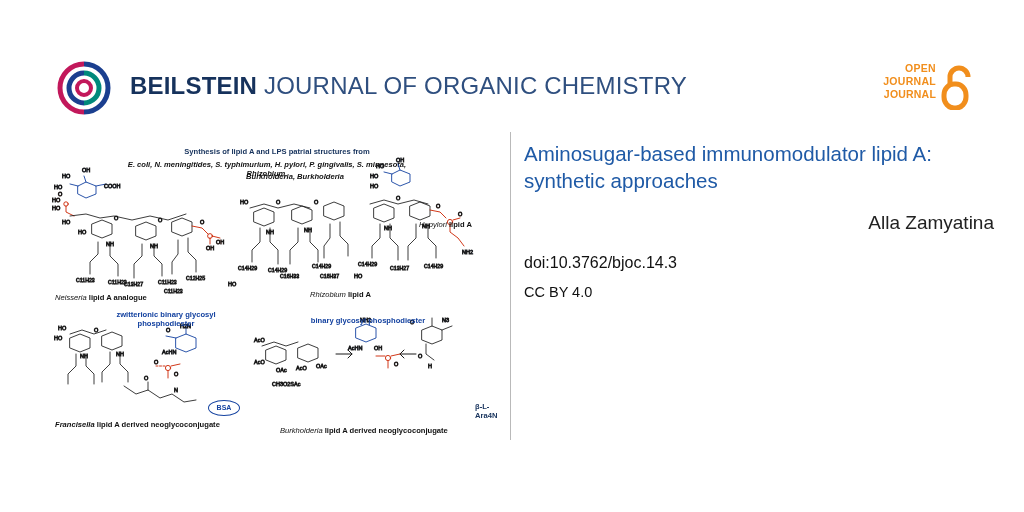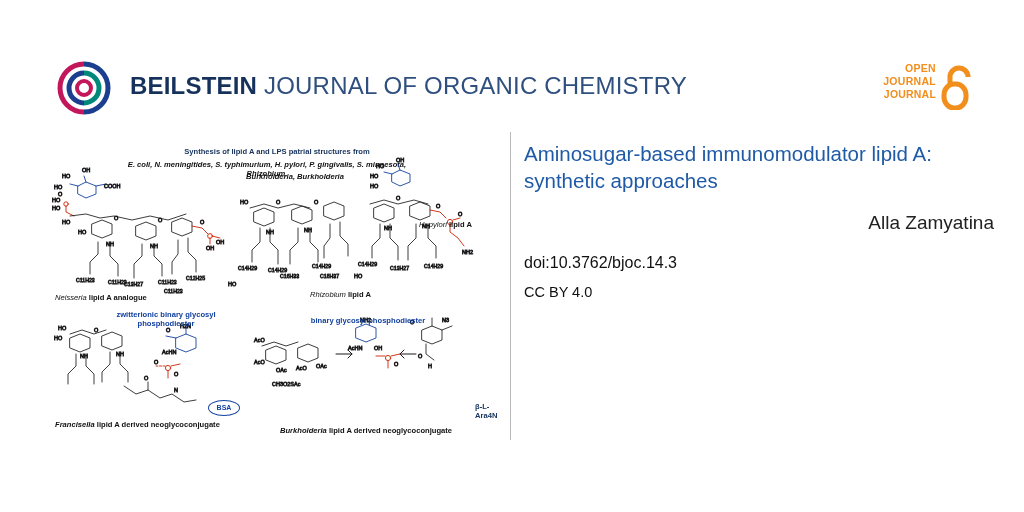--- a/index.html
+++ b/index.html
@@ -427,17 +427,17 @@
     <div class="bsa-oval" style="left:168px; top:262px;">BSA</div>
 
     <div class="g-cap bold" style="left:196px; top:222px; color:#16325c;"></div>
 
     <div class="g-cap" style="left:15px; top:155px;"><i style="font-weight:normal;">Neisseria</i><b> lipid A analogue</b></div>
     <div class="g-cap" style="left:232px; top:152px;"><i style="font-weight:normal;padding-left:38px;">Rhizobium</i><b> lipid A</b></div>
     <div class="g-cap" style="left:379px; top:82px;"><i style="font-weight:normal;">H. pylori</i><b> lipid A</b></div>
     <div class="g-cap blue center" style="left:54px; top:172px; width:144px;">zwitterionic binary glycosyl phosphodiester</div>
     <div class="g-cap blue center" style="left:248px; top:178px; width:160px;">binary glycosyl phosphodiester</div>
     <div class="g-cap" style="left:15px; top:282px;"><i style="font-weight:bold;font-style:italic;">Francisella</i><b> lipid A derived neoglycoconjugate</b></div>
-    <div class="g-cap" style="left:240px; top:288px;"><i style="font-weight:bold;">Burkholderia</i><b> lipid A derived neoglycoconjugate</b></div>
+    <div class="g-cap" style="left:240px; top:288px;"><i style="font-weight:normal;">Burkholderia</i><b> lipid A derived neoglycoconjugate</b></div>
     <div class="g-cap bold" style="left:398px; top:264px; color:#16325c;margin-left:37px;">β-L-Ara4N</div>
   </div>
 
 </div>
 
 </body></html>

